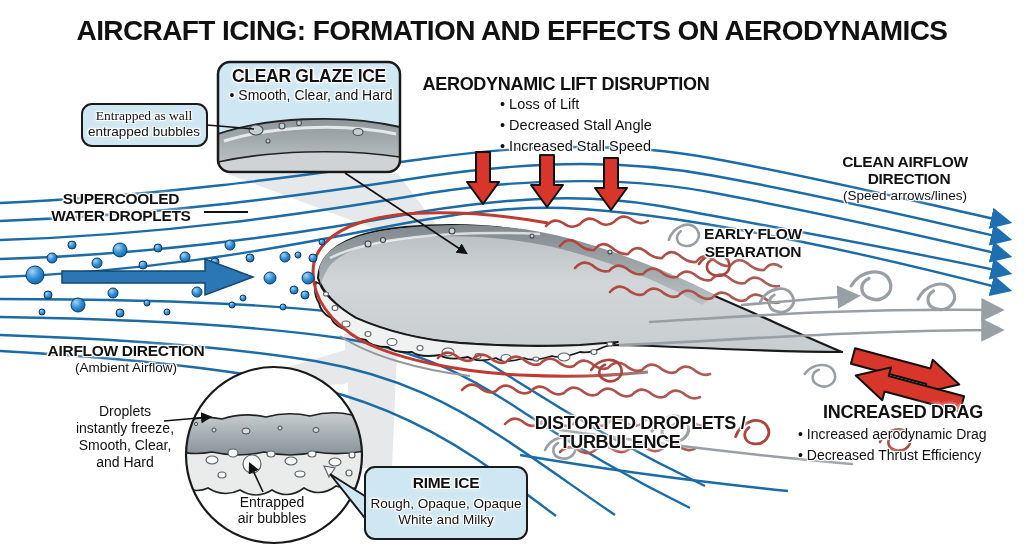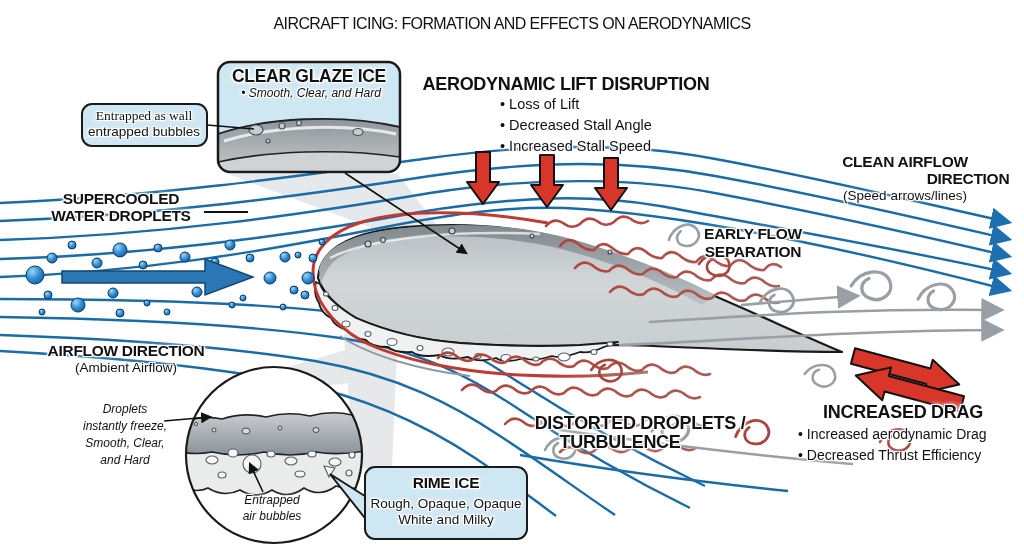--- a/index.html
+++ b/index.html
@@ -7,24 +7,24 @@
     position:relative;width:1024px;height:559px;overflow:hidden;background:#ffffff;
     font-family:"Liberation Sans",sans-serif;color:#111;
   }
   .stage svg{position:absolute;left:0;top:0;}
   .lbl{
     position:absolute;white-space:nowrap;color:#111;line-height:1.15;
     text-shadow:-1px -1px 0 #fff,1px -1px 0 #fff,-1px 1px 0 #fff,1px 1px 0 #fff,0 0 5px #fff,0 0 5px #fff;
   }
   .b{font-weight:700;letter-spacing:-0.3px;}
   .ctr{transform:translateX(-50%);text-align:center;}
-  .title{font-size:16px;font-weight:400;letter-spacing:-0.6px;}
+  .title{font-size:28px;font-weight:700;letter-spacing:-0.6px;}
   .h16{font-size:18px;}
   .h15{font-size:15.5px;}
-  .t14{font-size:12px;font-style:italic;}
+  .t14{font-size:14px;}
   .t13{font-size:13.5px;}
   .bullets div{margin:0 0 4.5px 0;}
 </style>
 </head>
 <body>
 
 <div class="stage">
 
 <svg width="1024" height="559" viewBox="0 0 1024 559">
   <defs>
@@ -301,21 +301,21 @@
   <div class="lbl b ctr h16" style="left:566px;top:74px;">AERODYNAMIC LIFT DISRUPTION</div>
   <div class="lbl bullets" style="left:500px;top:96px;font-size:14.5px;">
     <div>• Loss of Lift</div>
     <div>• Decreased Stall Angle</div>
     <div>• Increased Stall Speed</div>
   </div>
 </div>
 
 <div>
   <div class="lbl b ctr h15" style="left:905px;top:153px;">CLEAN AIRFLOW</div>
-  <div class="lbl b ctr h15" style="left:952px;top:170px;padding-left:32px;">DIRECTION</div>
+  <div class="lbl b ctr h15" style="left:893px;top:170px;padding-left:32px;">DIRECTION</div>
   <div class="lbl ctr t13" style="left:905px;top:188px;">(Speed arrows/lines)</div>
 </div>
 
 <div>
   <div class="lbl b ctr h15" style="left:753px;top:225px;">EARLY FLOW</div>
   <div class="lbl b ctr h15" style="left:753px;top:243px;">SEPARATION</div>
 </div>
 
 <div>
   <div class="lbl b ctr h15" style="left:121px;top:190px;">SUPERCOOLED</div>

